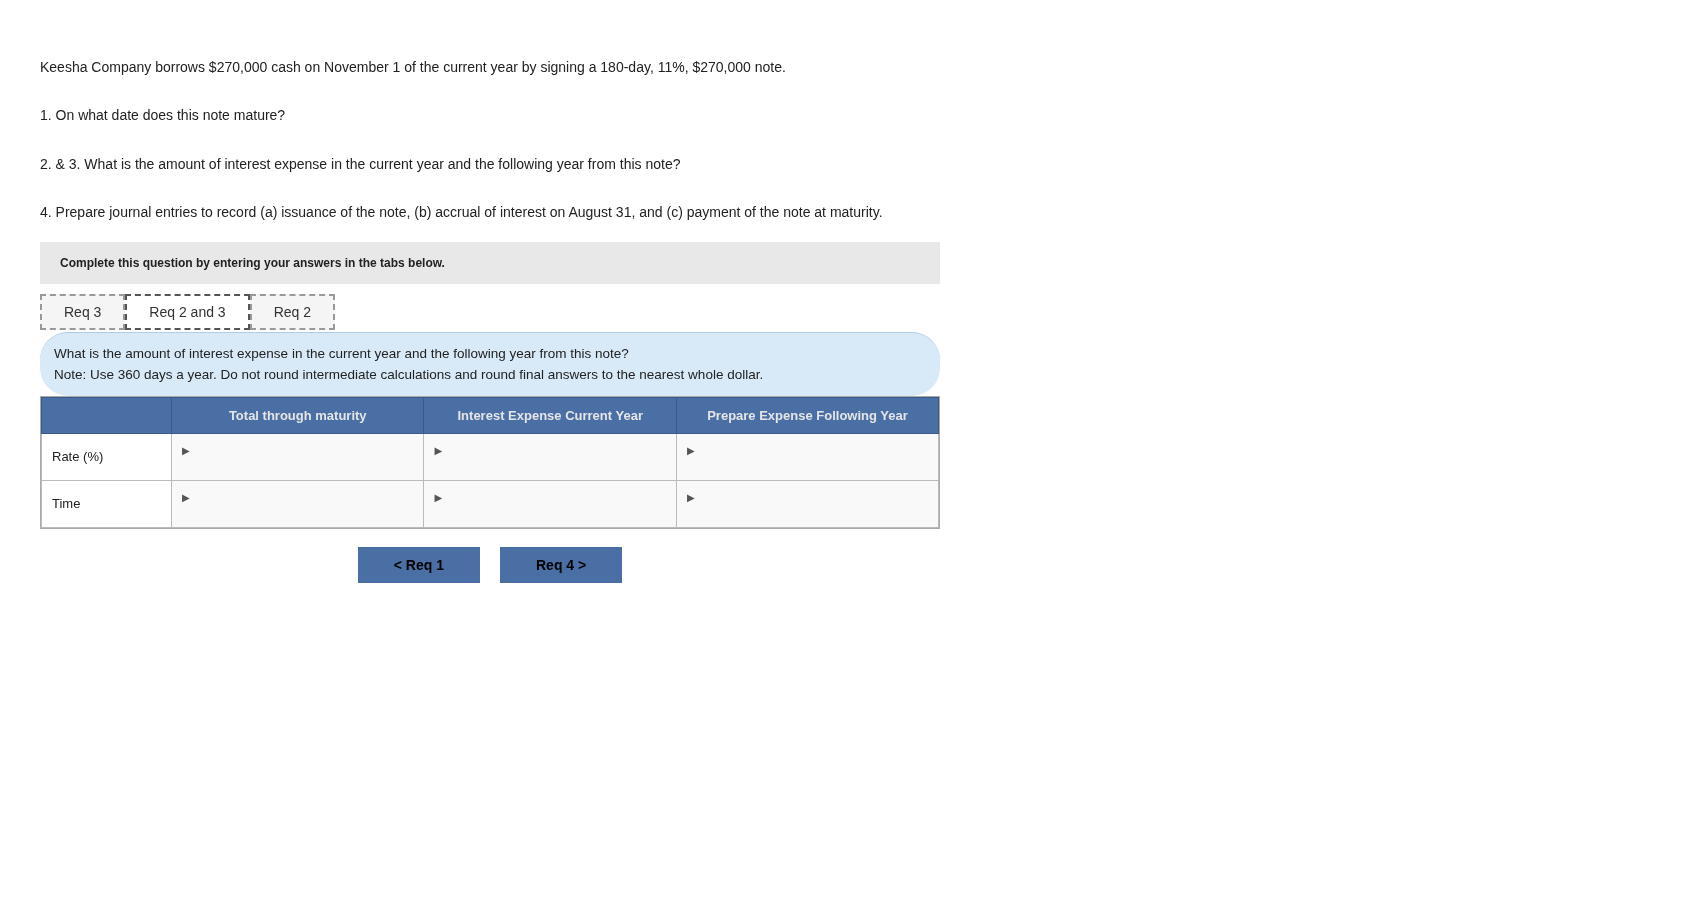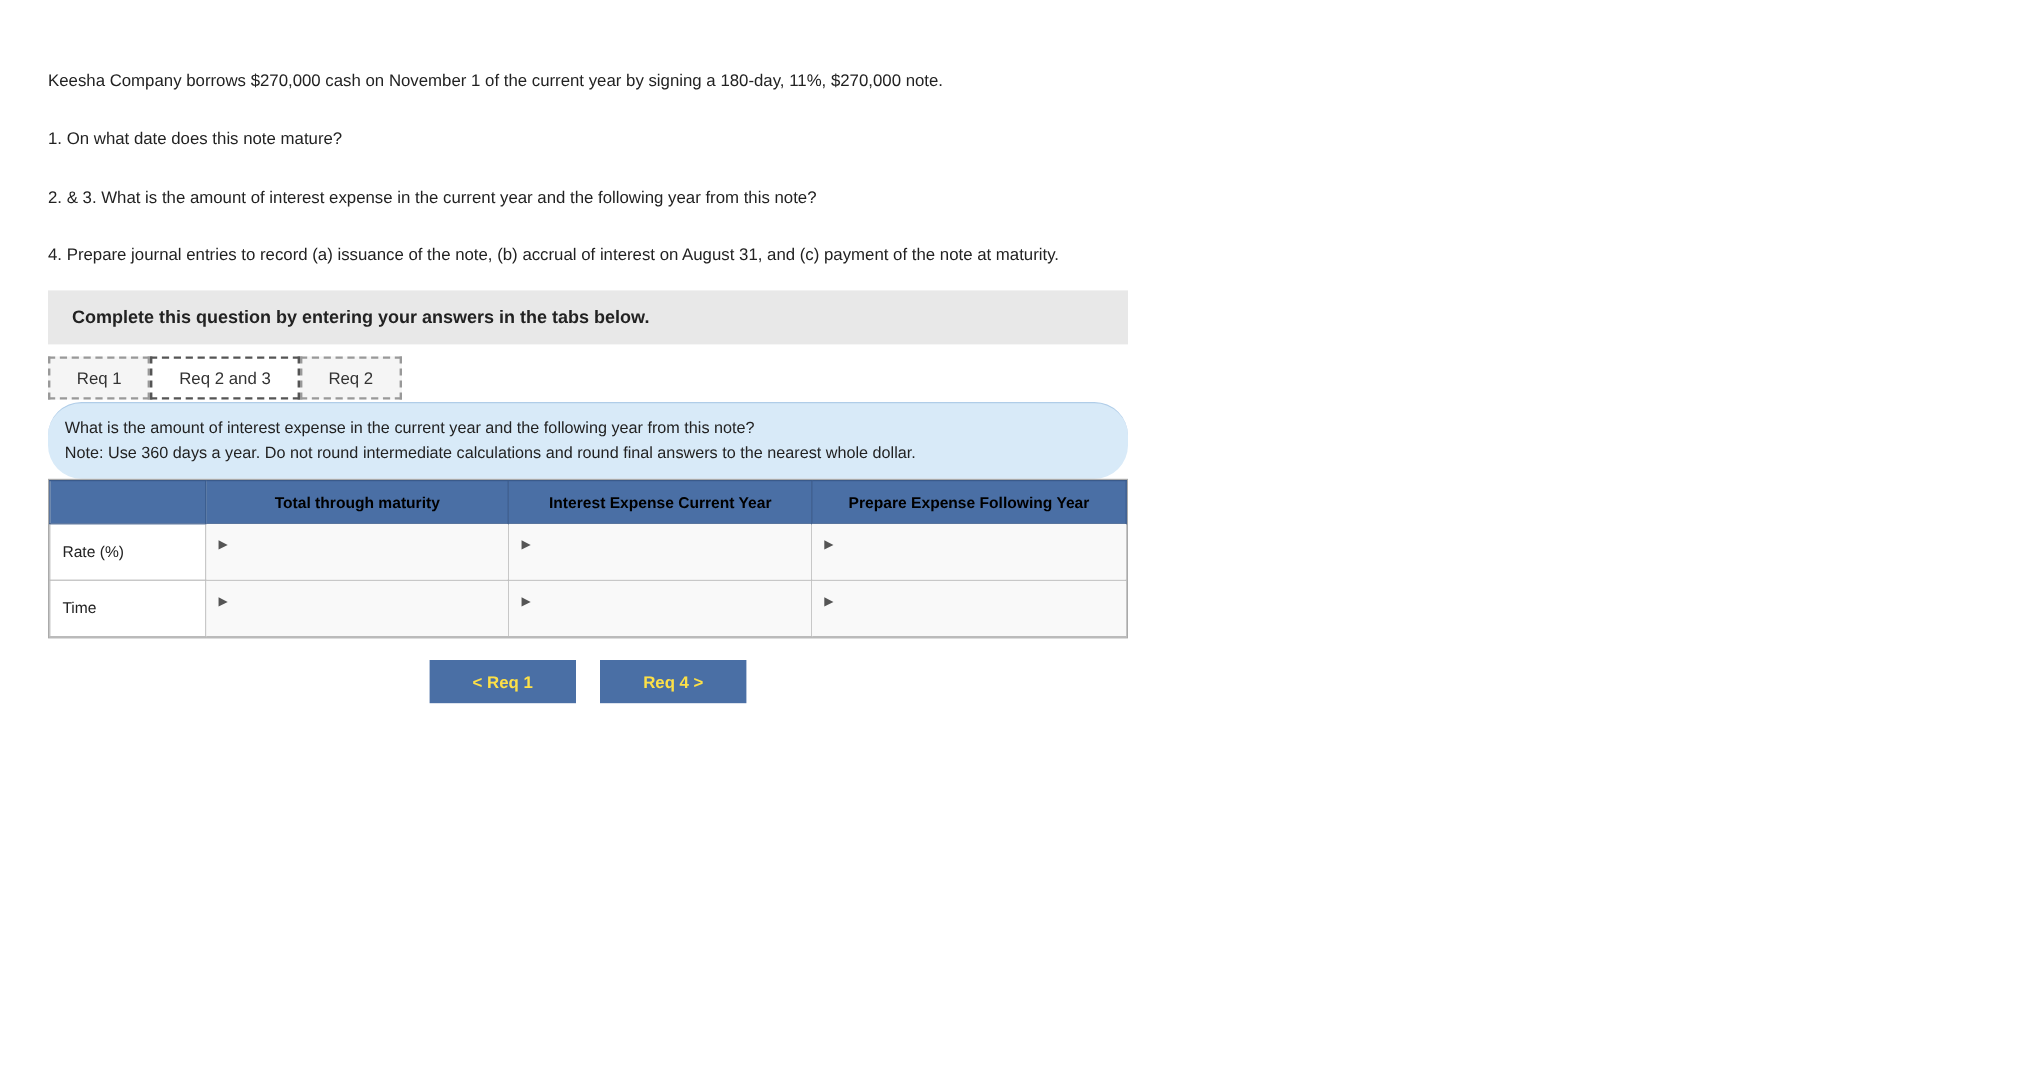--- a/index.html
+++ b/index.html
@@ -14,21 +14,21 @@
       font-size: 14px;
       line-height: 1.6;
       margin-bottom: 18px;
     }
     .intro-text p { margin-bottom: 6px; margin-top: 26px; }
     .gray-box {
       background: #e8e8e8;
       padding: 14px 20px;
       margin-bottom: 0;
       font-weight: bold;
-      font-size: 15px;
+      font-size: 12px;
     }
     .tabs-container {
       display: flex;
       gap: 0;
       margin-top: 10px;
       margin-bottom: 0;
     }
     .tab {
       padding: 8px 22px;
       border: 2px dashed #aaa;
@@ -58,21 +58,21 @@
     .table-wrapper {
       margin-top: 0;
       border: 1px solid #aaa;
     }
     table {
       width: 100%;
       border-collapse: collapse;
     }
     thead tr th {
       background: #4a6fa5;
-      color: #000000;
+      color: #e5e5e5;
       padding: 10px 8px;
       font-size: 13px;
       font-weight: bold;
       text-align: center;
       border: 1px solid #3a5a8a;
     }
     thead tr th:first-child {
       background: #4a6fa5;
       width: 130px;
     }
@@ -99,21 +99,21 @@
       margin-right: 4px;
     }
     .nav-buttons {
       display: flex;
       gap: 20px;
       margin-top: 18px;
       justify-content: center;
     }
     .nav-btn {
       background: #4a6fa5;
-      color: #fde047;
+      color: #000000;
       border: none;
       padding: 10px 36px;
       font-size: 14px;
       cursor: pointer;
       font-weight: bold;
       text-align: center;
     }
     .outer-content {
       max-width: 900px;
     }
@@ -128,21 +128,21 @@
     <p>2. &amp; 3. What is the amount of interest expense in the current year and the following year from this note?</p>
     <p>4. Prepare journal entries to record (a) issuance of the note, (b) accrual of interest on August 31, and (c) payment of the note at maturity.</p>
   </div>
 
   <div class="gray-box">
     <span>Complete this question by entering your answers in the tabs below.</span>
   </div>
 
   <div class="tabs-container">
     <div class="tab">
-      <span>Req 1</span>
+      <span>Req 3</span>
     </div>
     <div class="tab active">
       <span>Req 2 and 3</span>
     </div>
     <div class="tab">
       <span>Req 2</span>
     </div>
   </div>
 
   <div class="instructions-box">

